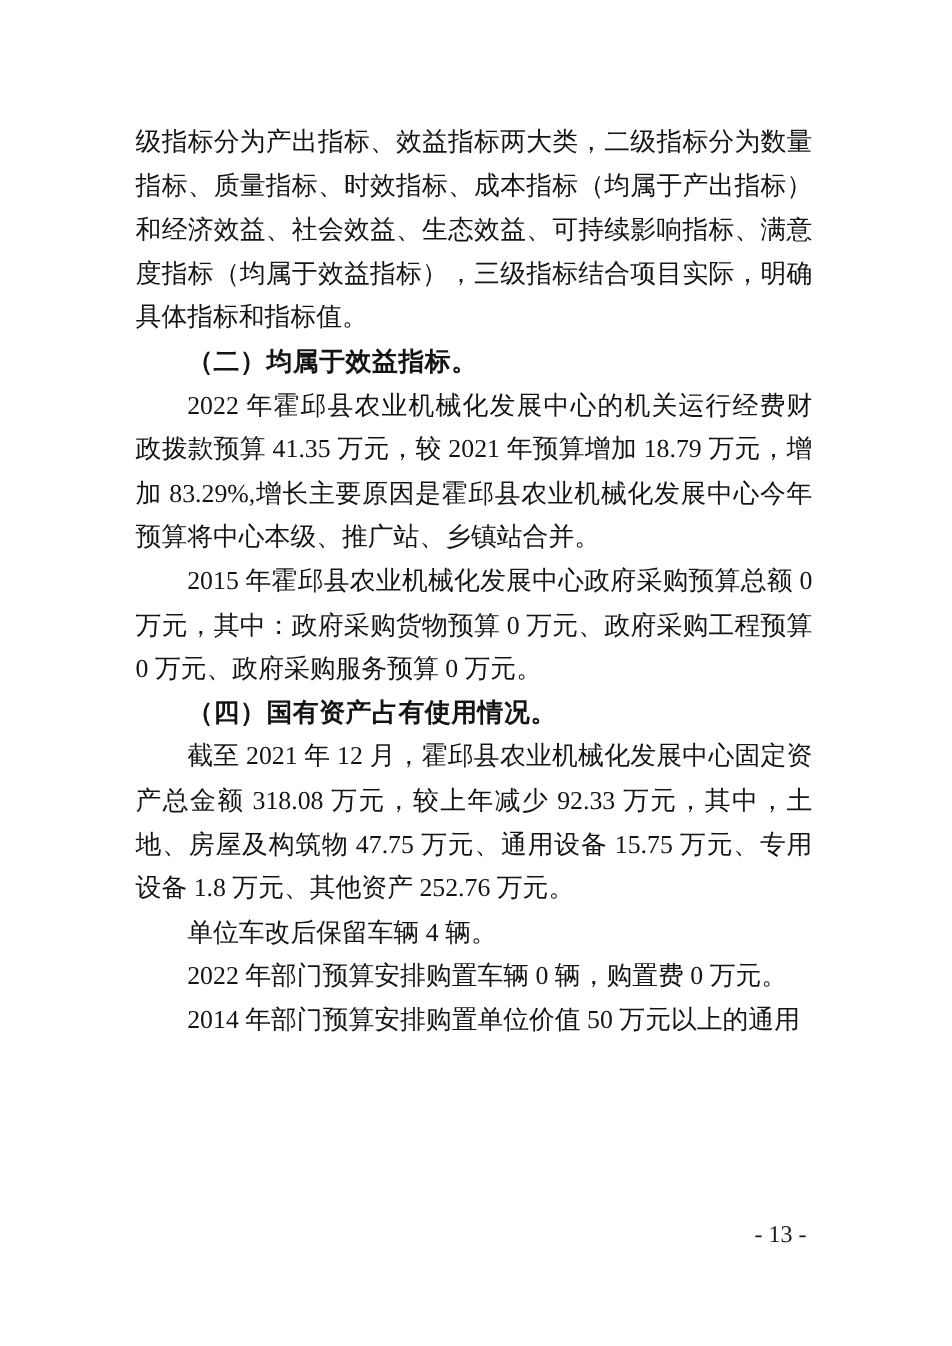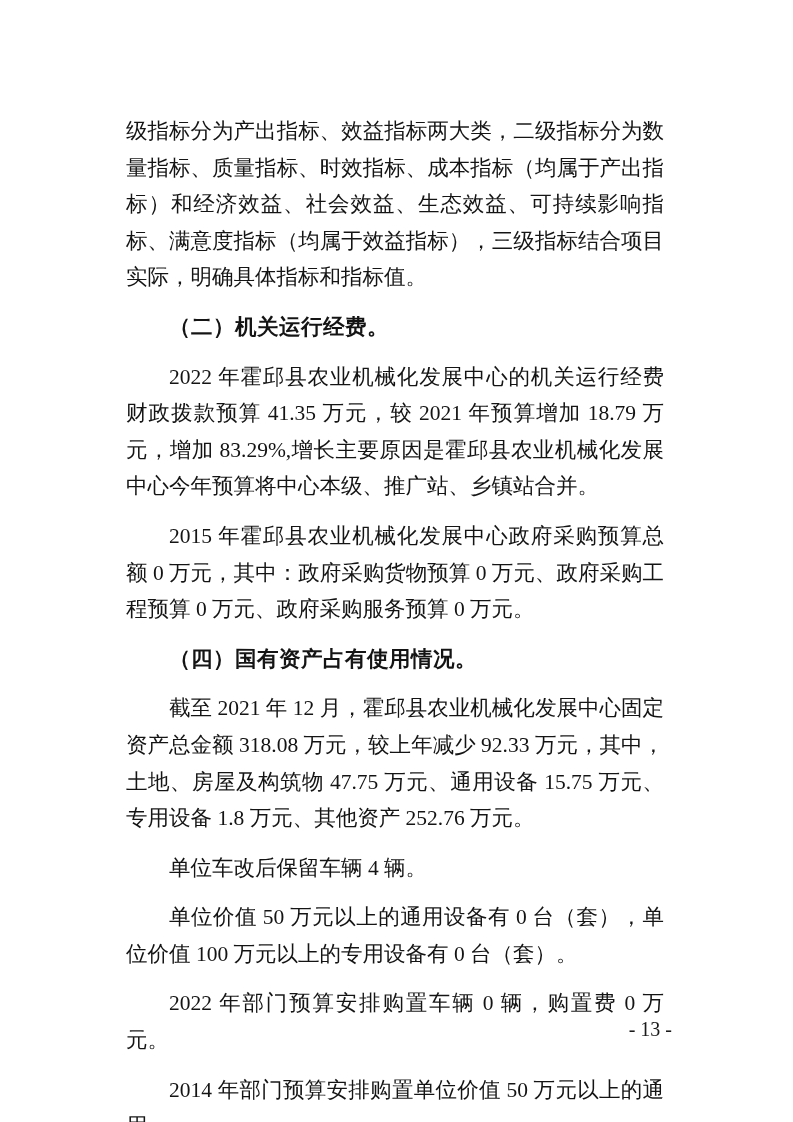--- a/index.html
+++ b/index.html
@@ -20,21 +20,21 @@
     position: absolute;
     left: 113px;
     top: 100px;
     width: 564px;
     font-size: 21.5px;
     line-height: 36.6px;
     text-align: justify;
     text-justify: inter-ideograph;
   }
   .content p {
-    margin: 13px;
+    margin: 0;
     padding: 0;
   }
   .content p.indent {
     text-indent: 43px;
   }
   .content p.heading {
     font-weight: 700;
     letter-spacing: 0.5px;
   }
   .footer {
@@ -47,24 +47,23 @@
     line-height: 28px;
     color: #1a1a1a;
   }
 </style>
 </head>
 <body>
 
 <div class="page">
   <div class="content">
       <p class="body">级指标分为产出指标、效益指标两大类，二级指标分为数量指标、质量指标、时效指标、成本指标（均属于产出指标）和经济效益、社会效益、生态效益、可持续影响指标、满意度指标（均属于效益指标），三级指标结合项目实际，明确具体指标和指标值。</p>
-      <p class="heading indent">（二）机关运行经费。</p>
+      <p class="heading indent">（二）均属于效益指标。</p>
       <p class="body indent">2022 年霍邱县农业机械化发展中心的机关运行经费财政拨款预算 41.35 万元，较 2021 年预算增加 18.79 万元，增加 83.29%,增长主要原因是霍邱县农业机械化发展中心今年预算将中心本级、推广站、乡镇站合并。</p>
       <p class="body indent">2015 年霍邱县农业机械化发展中心政府采购预算总额 0 万元，其中：政府采购货物预算 0 万元、政府采购工程预算 0 万元、政府采购服务预算 0 万元。</p>
       <p class="heading indent">（四）国有资产占有使用情况。</p>
       <p class="body indent">截至 2021 年 12 月，霍邱县农业机械化发展中心固定资产总金额 318.08 万元，较上年减少 92.33 万元，其中，土地、房屋及构筑物 47.75 万元、通用设备 15.75 万元、专用设备 1.8 万元、其他资产 252.76 万元。</p>
       <p class="body indent">单位车改后保留车辆 4 辆。</p>
-      <p class="body indent">单位价值 50 万元以上的通用设备有 0 台（套），单位价值 100 万元以上的专用设备有 0 台（套）。</p>
       <p class="body indent">2022 年部门预算安排购置车辆 0 辆，购置费 0 万元。</p>
       <p class="body indent">2014 年部门预算安排购置单位价值 50 万元以上的通用</p>
     </div>
   <div class="footer">- 13 -</div>
 </div>
 
 </body></html>

